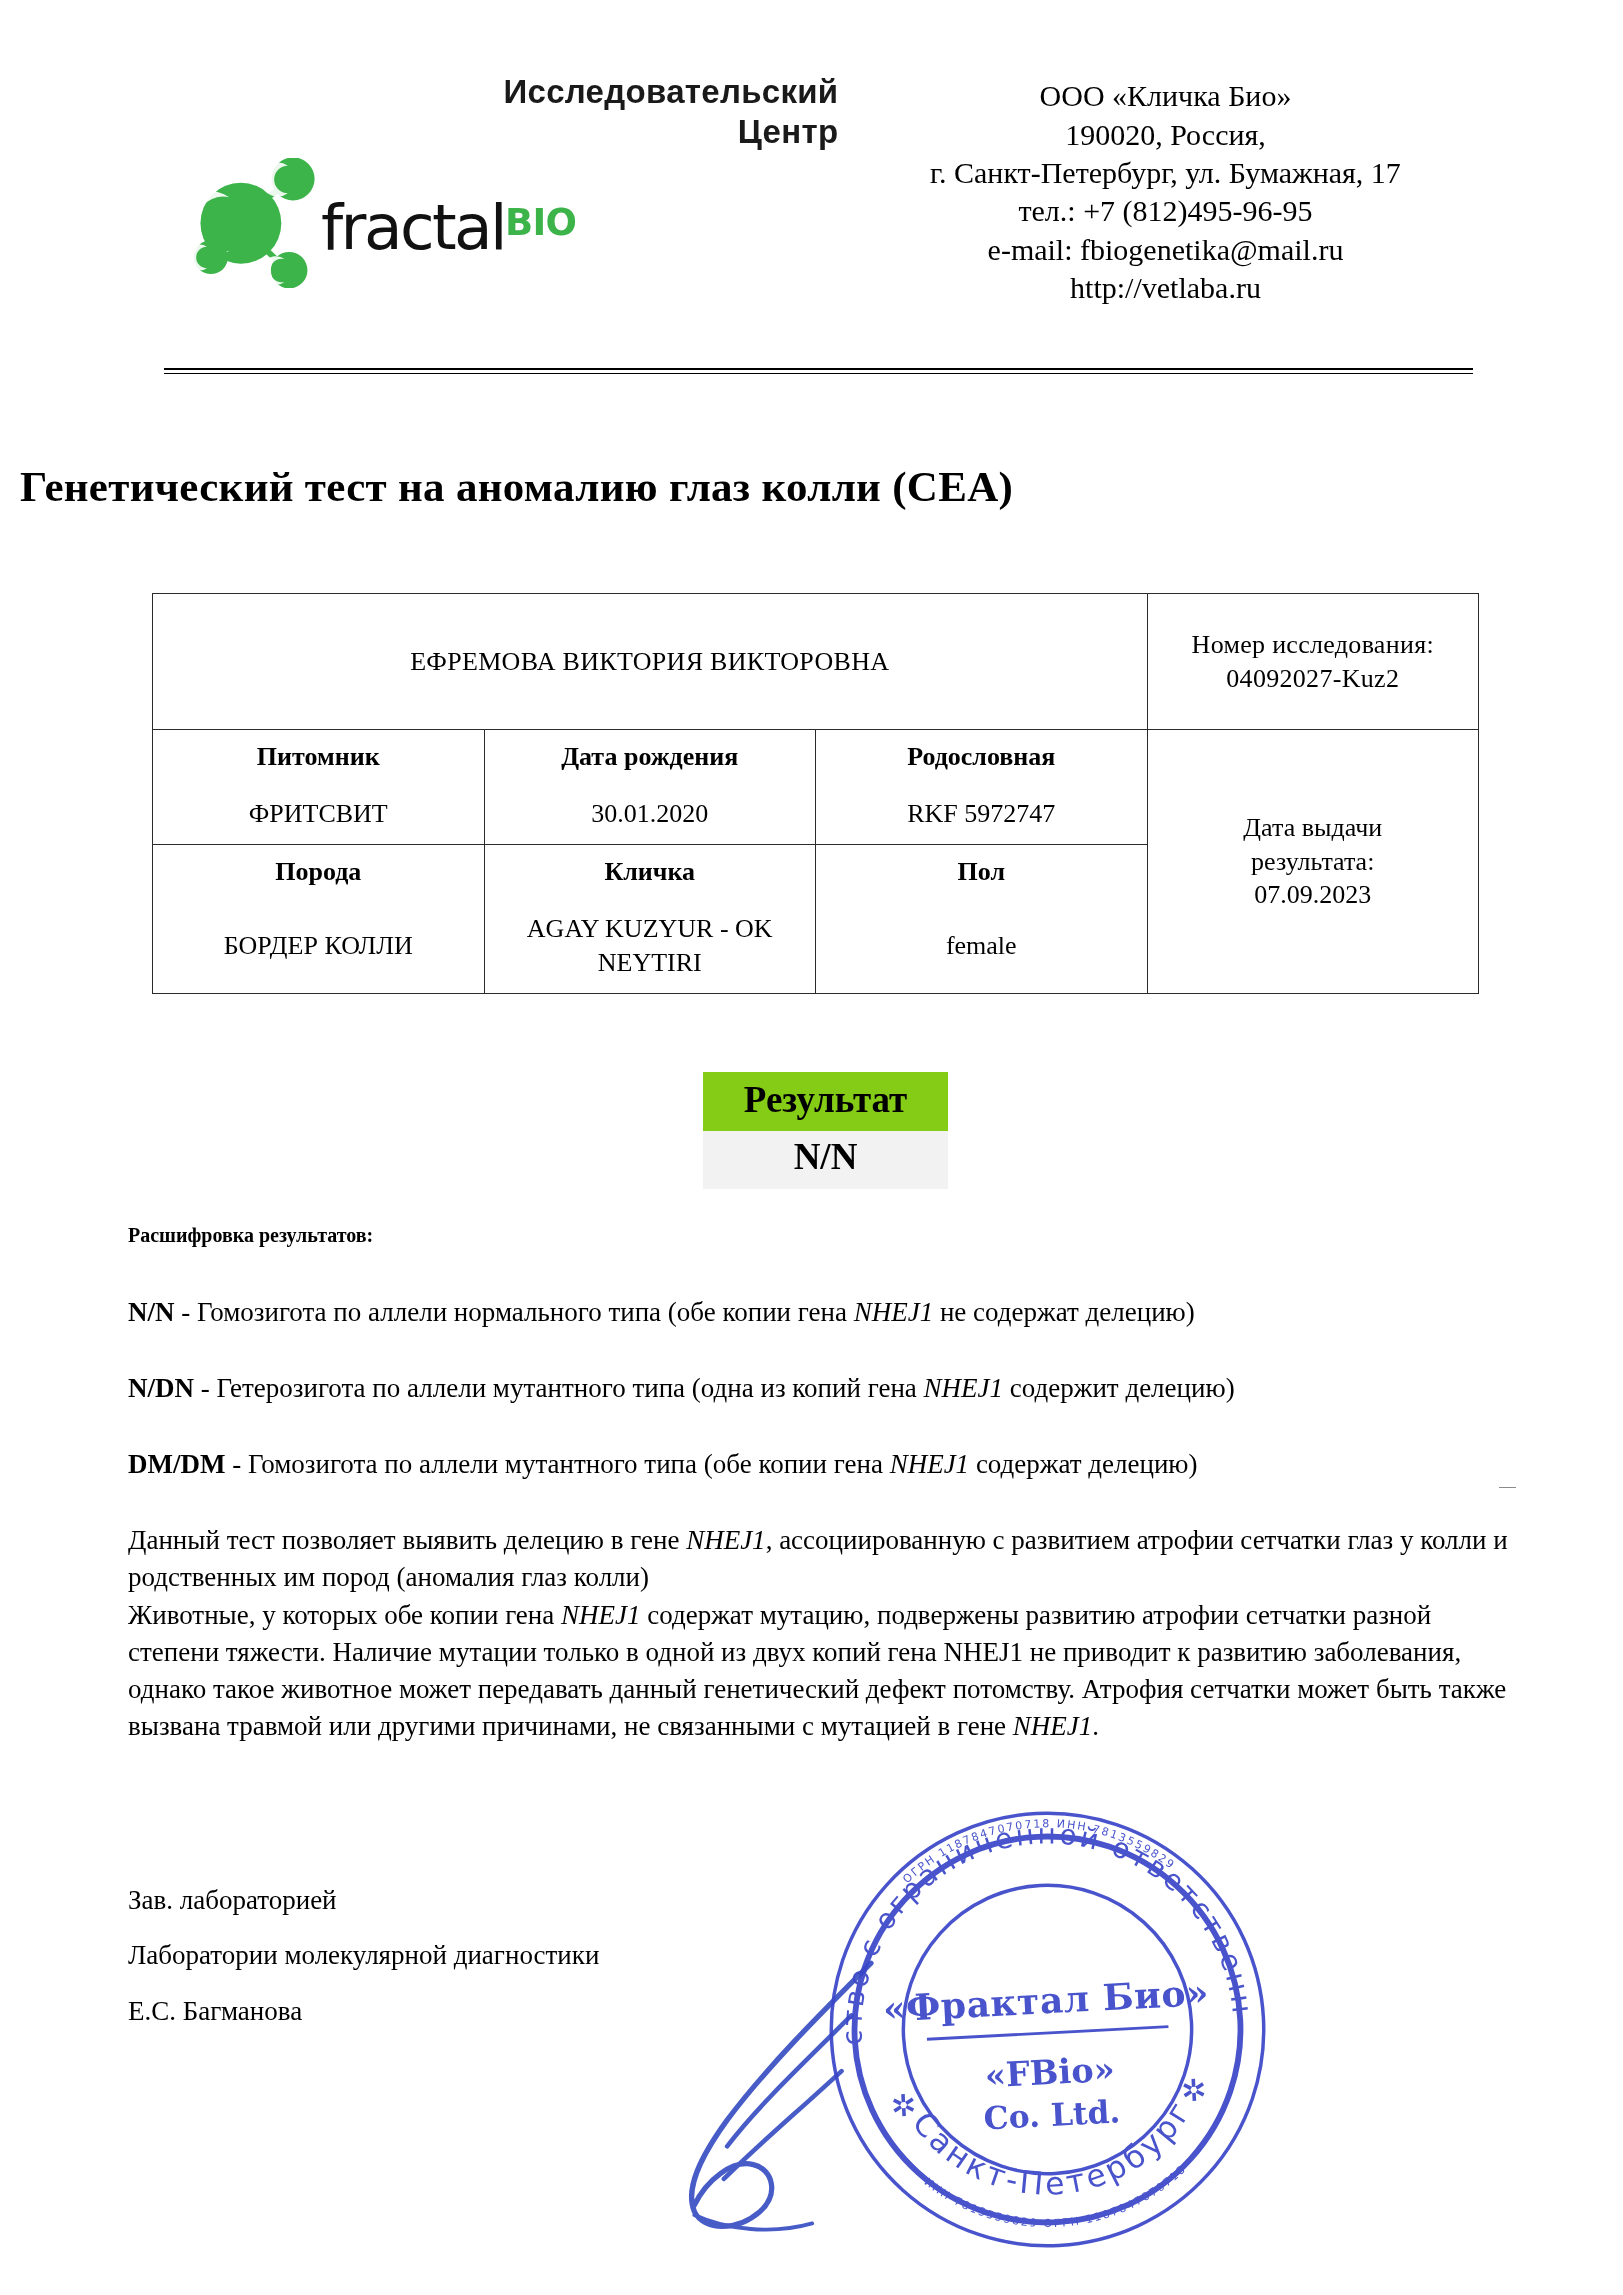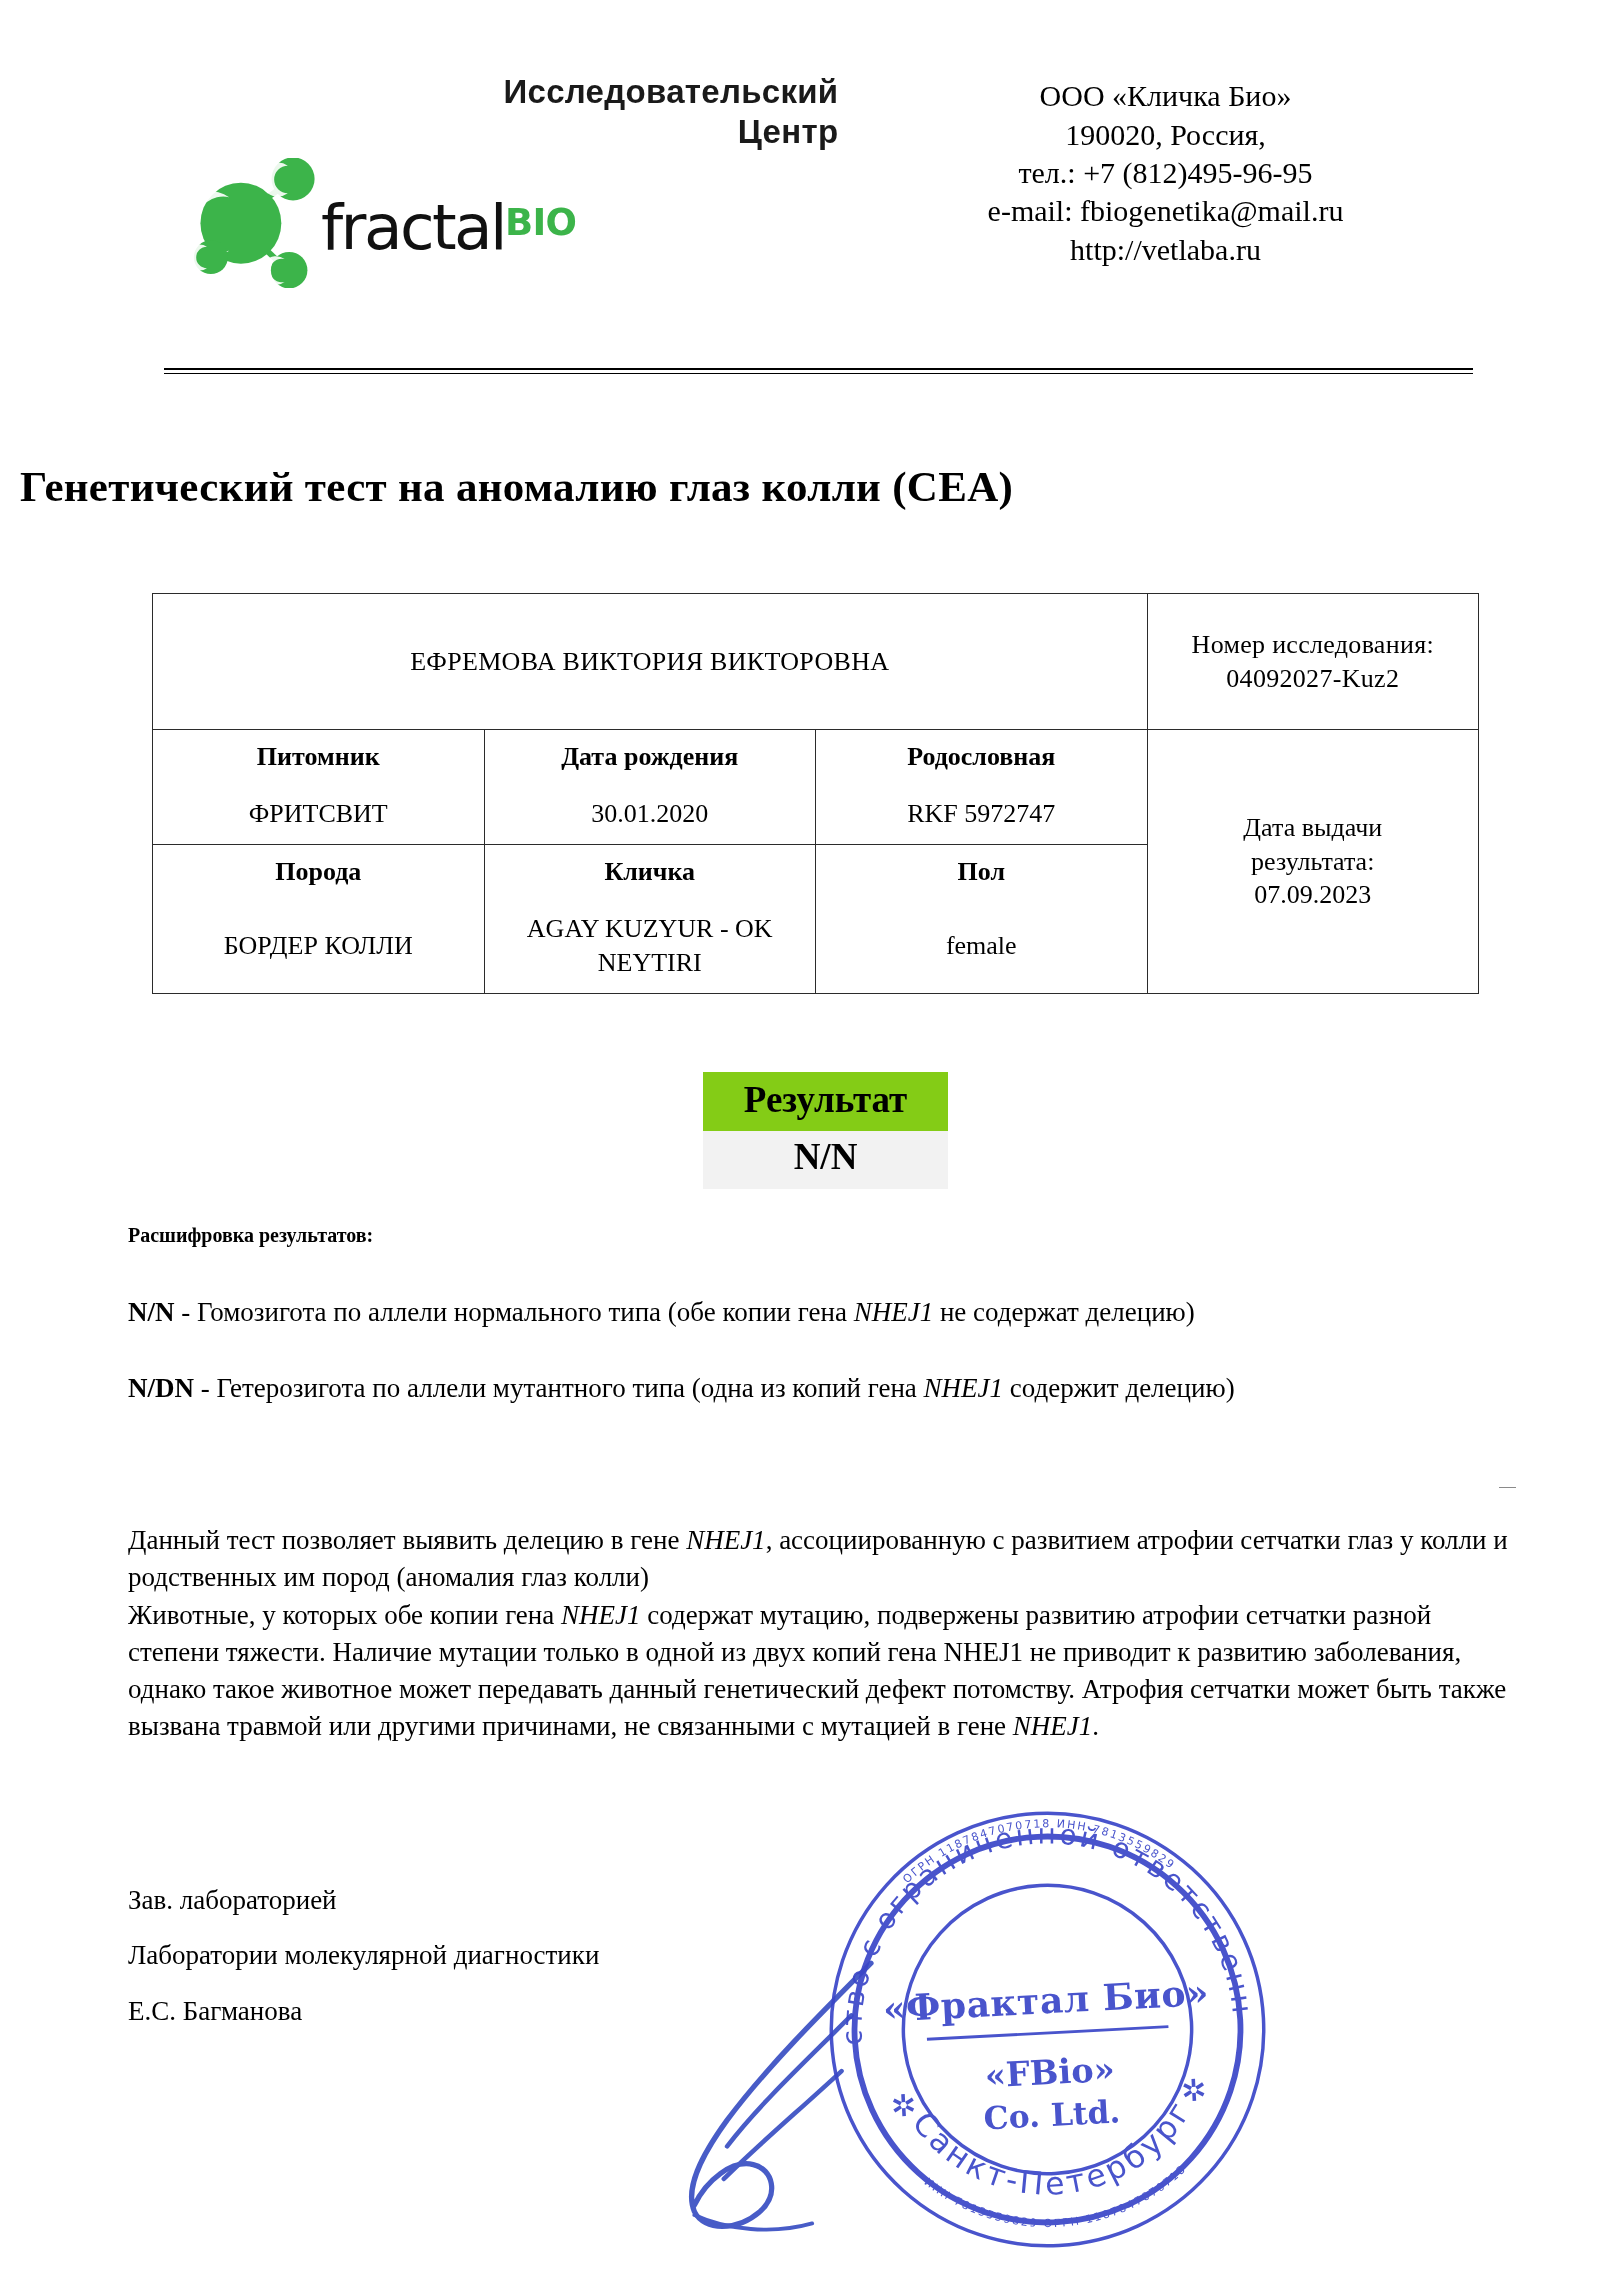--- a/index.html
+++ b/index.html
@@ -269,20 +269,21 @@
             <path d="M26 136 A20 20 0 1 0 26 169 A16 16 0 1 1 26 136 Z" fill="#ffffff" opacity="0.9"></path>
           </svg>
         </div>
         <div class="logo-text"><span>fractal</span><span class="bio">BIO</span></div>
       </div>
     </div>
 
     <div class="header-right">
       <div>ООО «Кличка Био»</div>
       <div>190020, Россия,</div>
+      <div>г. Санкт-Петербург, ул. Бумажная, 17</div>
       <div>тел.: +7 (812)495-96-95</div>
       <div>e-mail: fbiogenetika@mail.ru</div>
       <div>http://vetlaba.ru</div>
     </div>
   </div>
 
   <div class="hdr-rule"></div>
 
   <div class="doc-title">Генетический тест на аномалию глаз колли (CEA)</div>
 
@@ -332,20 +333,21 @@
     <div class="result-value">N/N</div>
   </div>
 
   <div class="decode-title">Расшифровка результатов:</div>
 
   <div class="decode-list">
     <div class="decode-line"><b>N/N</b><span> - </span><span>Гомозигота по аллели нормального типа (обе копии гена </span><span class="gene">NHEJ1</span><span> не содержат делецию)</span></div>
 
     <div class="decode-line"><b>N/DN</b><span> - </span><span>Гетерозигота по аллели мутантного типа (одна из копий гена </span><span class="gene">NHEJ1</span><span> содержит делецию)</span></div>
 
+    <div class="decode-line"><b>DM/DM</b><span> - </span><span>Гомозигота по аллели мутантного типа (обе копии гена </span><span class="gene">NHEJ1</span><span> содержат делецию)</span></div>
   </div>
 
   <div class="edge-tick"></div>
 
   <div class="body-text">
     <p><span>Данный тест позволяет выявить делецию в гене </span><span class="gene">NHEJ1</span><span>, ассоциированную с развитием атрофии сетчатки глаз у колли и родственных им пород (аномалия глаз колли)</span></p>
 
     <p><span>Животные, у которых обе копии гена </span><span class="gene">NHEJ1</span><span> содержат мутацию, подвержены развитию атрофии сетчатки разной степени тяжести. Наличие мутации только в одной из двух копий гена NHEJ1 не приводит к развитию заболевания, однако такое животное может передавать данный генетический дефект потомству. Атрофия сетчатки может быть также вызвана травмой или другими причинами, не связанными с мутацией в гене </span><span class="gene">NHEJ1</span><span>.</span></p>
   </div>
 

